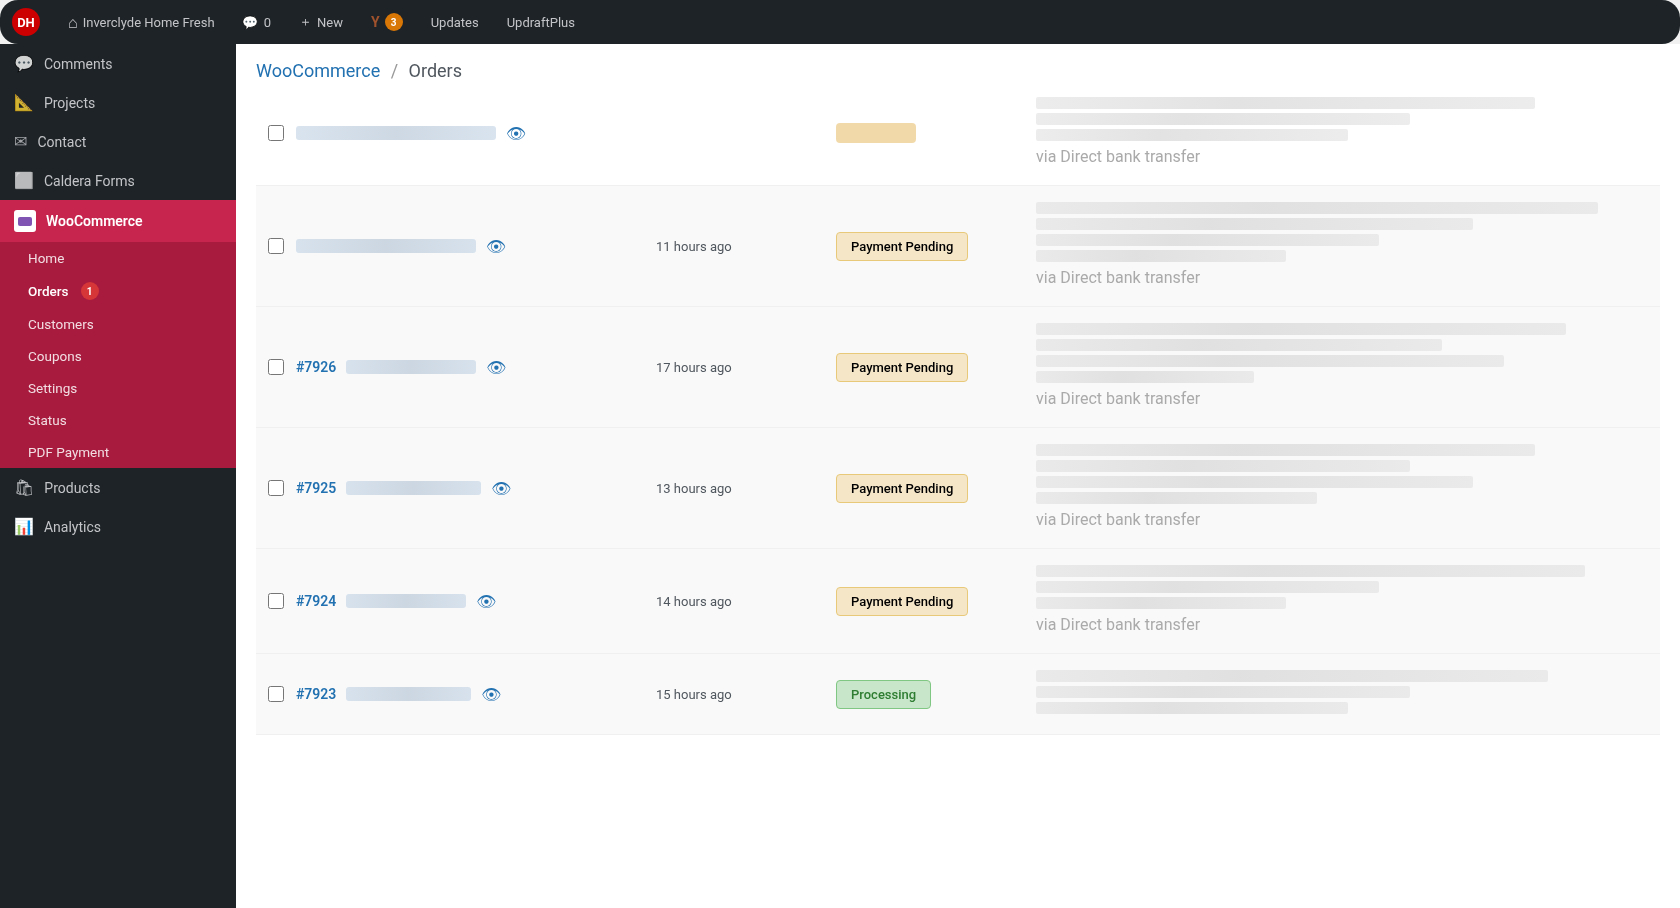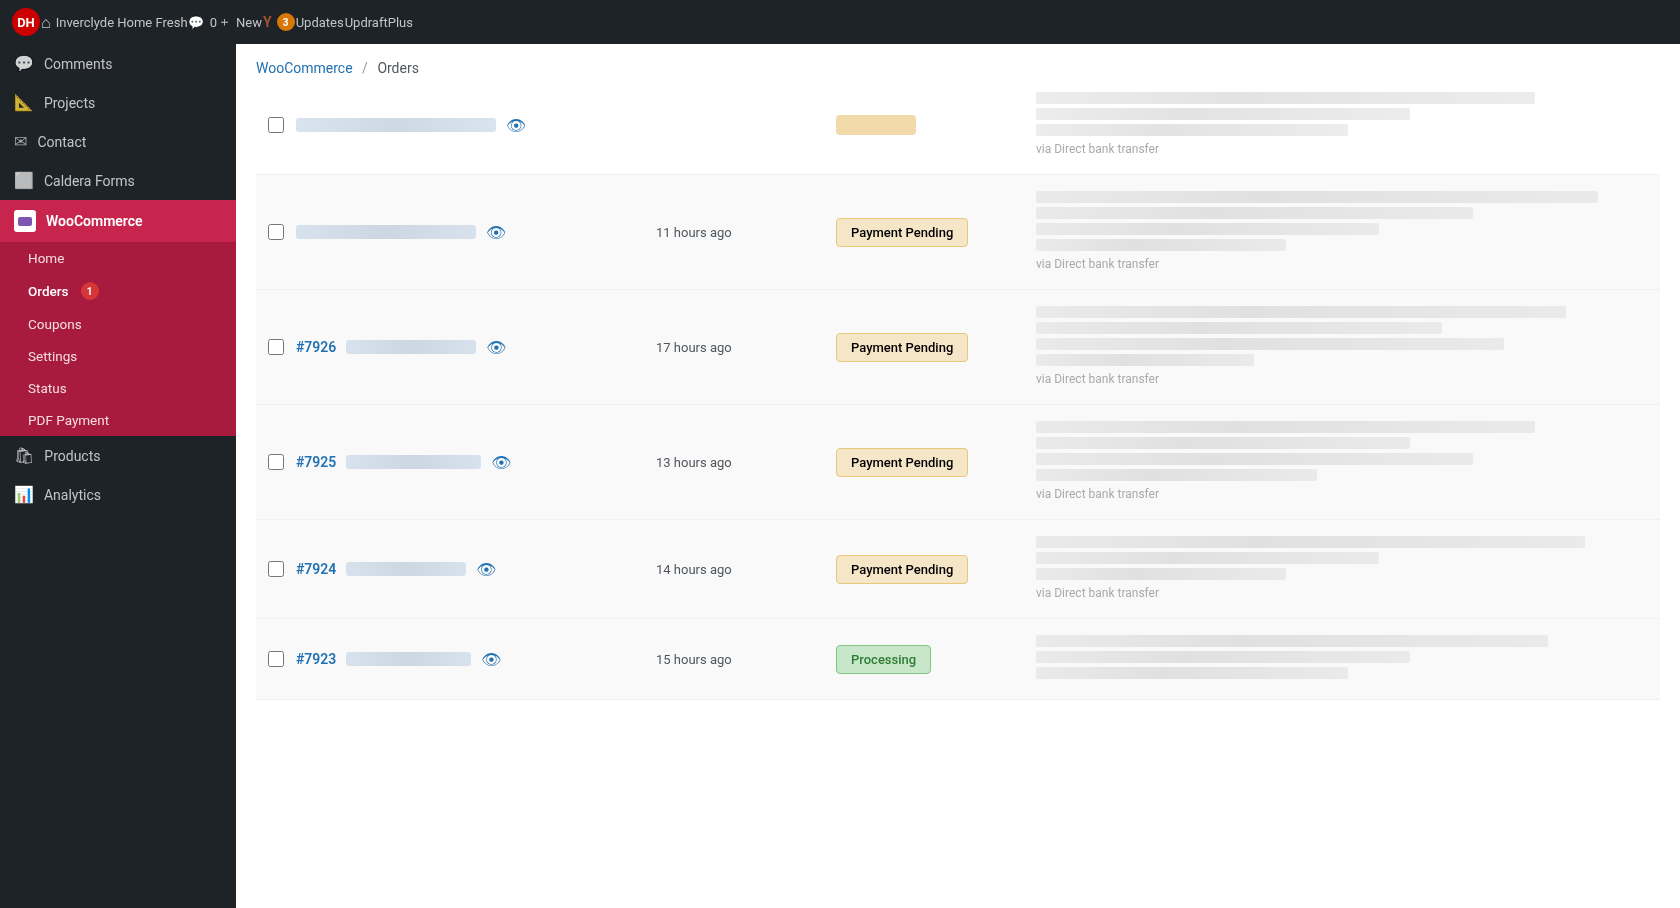--- a/index.html
+++ b/index.html
@@ -6,23 +6,24 @@
     body { font-family: -apple-system, BlinkMacSystemFont, "Segoe UI", Roboto, sans-serif; background: #f1f1f1; display: flex; flex-direction: column; height: 908px; overflow: hidden; }
 
     
     .admin-bar {
       background: #1d2327;
       color: #c3c4c7;
       height: 44px;
       display: flex;
       align-items: center;
       padding: 0 12px;
-      gap: 1px;
+      gap: 28px;
       flex-shrink: 0;
       z-index: 100;
+      border-radius: 18px;
     }
     .admin-bar-logo {
       width: 28px; height: 28px;
       background: #c00;
       border-radius: 50%;
       display: flex; align-items: center; justify-content: center;
       color: white; font-weight: bold; font-size: 13px;
     }
     .admin-bar-item {
       display: flex; align-items: center; gap: 5px;
@@ -108,21 +109,21 @@
       flex: 1;
       background: white;
       overflow-y: auto;
       display: flex;
       flex-direction: column;
     }
 
     
     .breadcrumb {
       padding: 16px 20px 8px;
-      font-size: 14px;
+      font-size: 18px;
       color: #50575e;
     }
     .breadcrumb a { color: #2271b1; text-decoration: none; }
     .breadcrumb-sep { margin: 0 6px; color: #999; }
 
     
     .orders-table {
       flex: 1;
       padding: 0 20px;
     }
@@ -197,21 +198,21 @@
       line-height: 1.5;
       overflow: hidden;
     }
     .order-details-blurred {
       display: block;
       height: 12px; margin-bottom: 4px;
       background: linear-gradient(90deg, #e0e0e0 0%, #d0d0d0 40%, #e0e0e0 100%);
       border-radius: 2px;
       opacity: 0.6;
     }
-    .order-details-transfer { font-size: 12px; color: #aaa; }
+    .order-details-transfer { font-size: 16px; color: #aaa; }
 
     
     .order-row-top {
       border-bottom: 1px solid #f0f0f1;
       padding: 8px 0 16px;
       display: flex; align-items: center; min-height: 50px;
       background: white;
     }
   </style>
 </head>
@@ -277,20 +278,23 @@
 
     <div class="woo-submenu">
       <div class="woo-submenu-item">
         <span>Home</span>
       </div>
       <div class="woo-submenu-item active">
         <span>Orders</span>
         <span class="woo-badge">1</span>
       </div>
       <div class="woo-submenu-item">
+        <span>Customers</span>
+      </div>
+      <div class="woo-submenu-item">
         <span>Coupons</span>
       </div>
       <div class="woo-submenu-item">
         <span>Settings</span>
       </div>
       <div class="woo-submenu-item">
         <span>Status</span>
       </div>
       <div class="woo-submenu-item">
         <span>PDF Payment</span>

